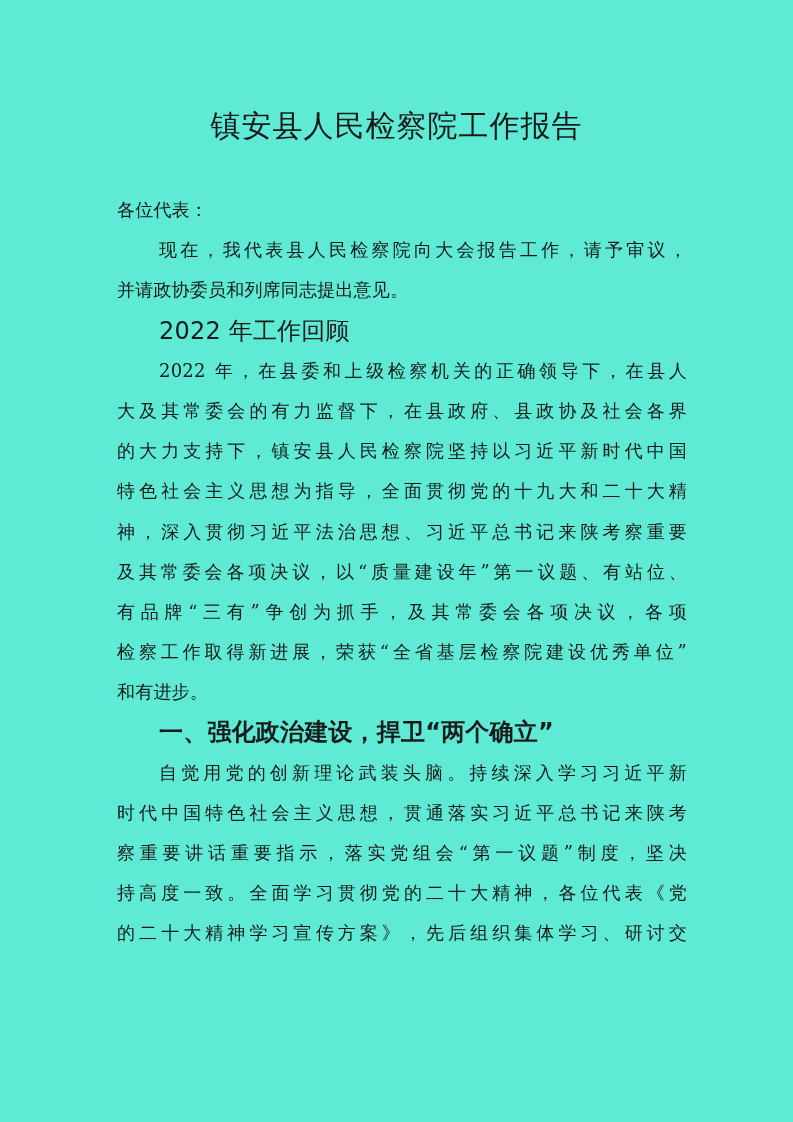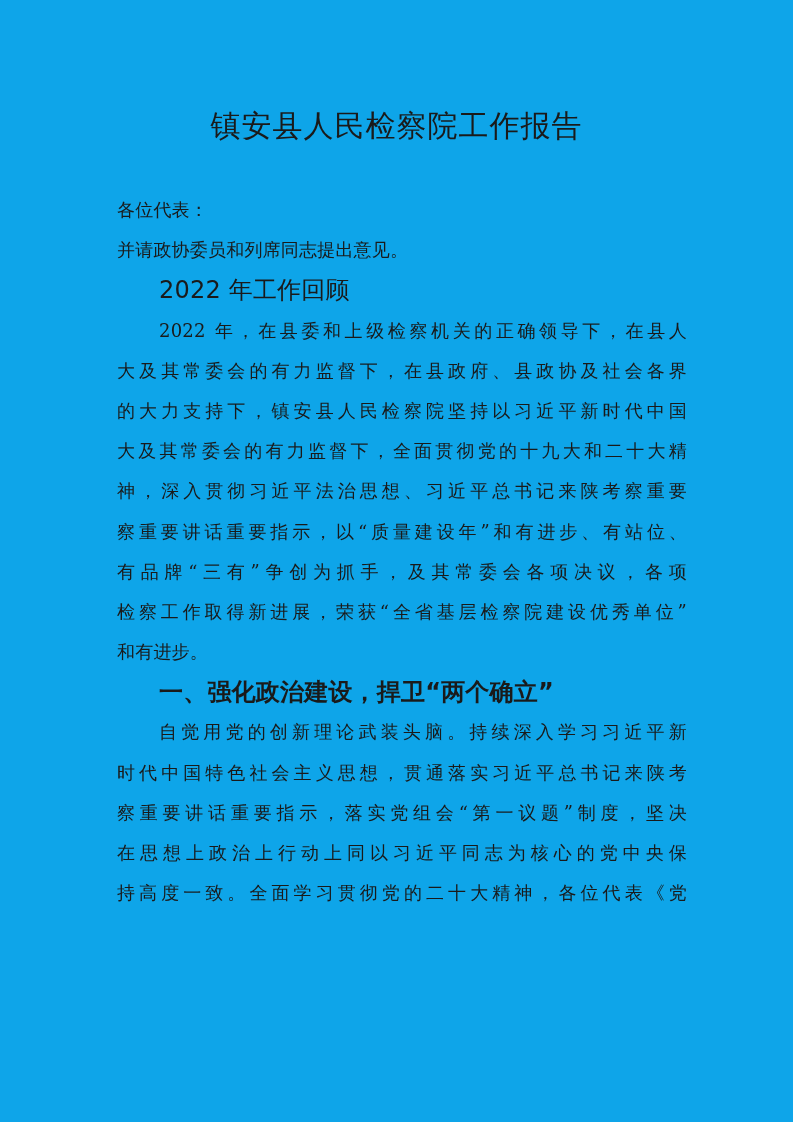--- a/index.html
+++ b/index.html
@@ -1,19 +1,19 @@
 <!DOCTYPE html>
 <html><head>
   <meta charset="utf-8">
   <style>
     html, body { margin: 0; padding: 0; background: #ffffff; }
     body { width: 793px; height: 1122px; position: relative; overflow: hidden; }
     .page {
       position: absolute; left: 0; top: 0; width: 793px; height: 1122px;
-      background: #0ea5e9; color: #1a1a1a;
+      background: #5eead4; color: #1a1a1a;
       font-family: "DejaVu Serif", "Liberation Serif", serif;
     }
     .title {
       position: absolute; left: 0; width: 793px; top: 106px;
       text-align: center; font-size: 30px; letter-spacing: 1px;
       font-family: "DejaVu Serif", "Liberation Serif", serif;
       color: #1a1a1a;
     }
     .body {
       position: absolute; left: 117px; top: 190px; width: 570px;
@@ -35,40 +35,41 @@
 </head>
 <body>
 
 <div class="page">
   <div class="title">镇安县人民检察院工作报告</div>
 
   <div class="body">
     <div class="line last">各位代表：</div>
 
     <div>
+      <div class="line indent">现在，我代表县人民检察院向大会报告工作，请予审议，</div>
       <div class="line last">并请政协委员和列席同志提出意见。</div>
     </div>
 
     <div class="line indent heading">2022 年工作回顾</div>
 
     <div>
       <div class="line indent">2022 年，在县委和上级检察机关的正确领导下，在县人</div>
       <div class="line">大及其常委会的有力监督下，在县政府、县政协及社会各界</div>
       <div class="line">的大力支持下，镇安县人民检察院坚持以习近平新时代中国</div>
-      <div class="line">大及其常委会的有力监督下，全面贯彻党的十九大和二十大精</div>
+      <div class="line">特色社会主义思想为指导，全面贯彻党的十九大和二十大精</div>
       <div class="line">神，深入贯彻习近平法治思想、习近平总书记来陕考察重要</div>
-      <div class="line">察重要讲话重要指示，以“质量建设年”和有进步、有站位、</div>
+      <div class="line">及其常委会各项决议，以“质量建设年”第一议题、有站位、</div>
       <div class="line">有品牌“三有”争创为抓手，及其常委会各项决议，各项</div>
       <div class="line">检察工作取得新进展，荣获“全省基层检察院建设优秀单位”</div>
       <div class="line last">和有进步。</div>
     </div>
 
     <div class="line indent heading bold">一、强化政治建设，捍卫“两个确立”</div>
 
     <div>
       <div class="line indent">自觉用党的创新理论武装头脑。持续深入学习习近平新</div>
       <div class="line">时代中国特色社会主义思想，贯通落实习近平总书记来陕考</div>
       <div class="line">察重要讲话重要指示，落实党组会“第一议题”制度，坚决</div>
-      <div class="line">在思想上政治上行动上同以习近平同志为核心的党中央保</div>
       <div class="line">持高度一致。全面学习贯彻党的二十大精神，各位代表《党</div>
+      <div class="line">的二十大精神学习宣传方案》，先后组织集体学习、研讨交</div>
     </div>
   </div>
 </div>
 
 </body></html>

